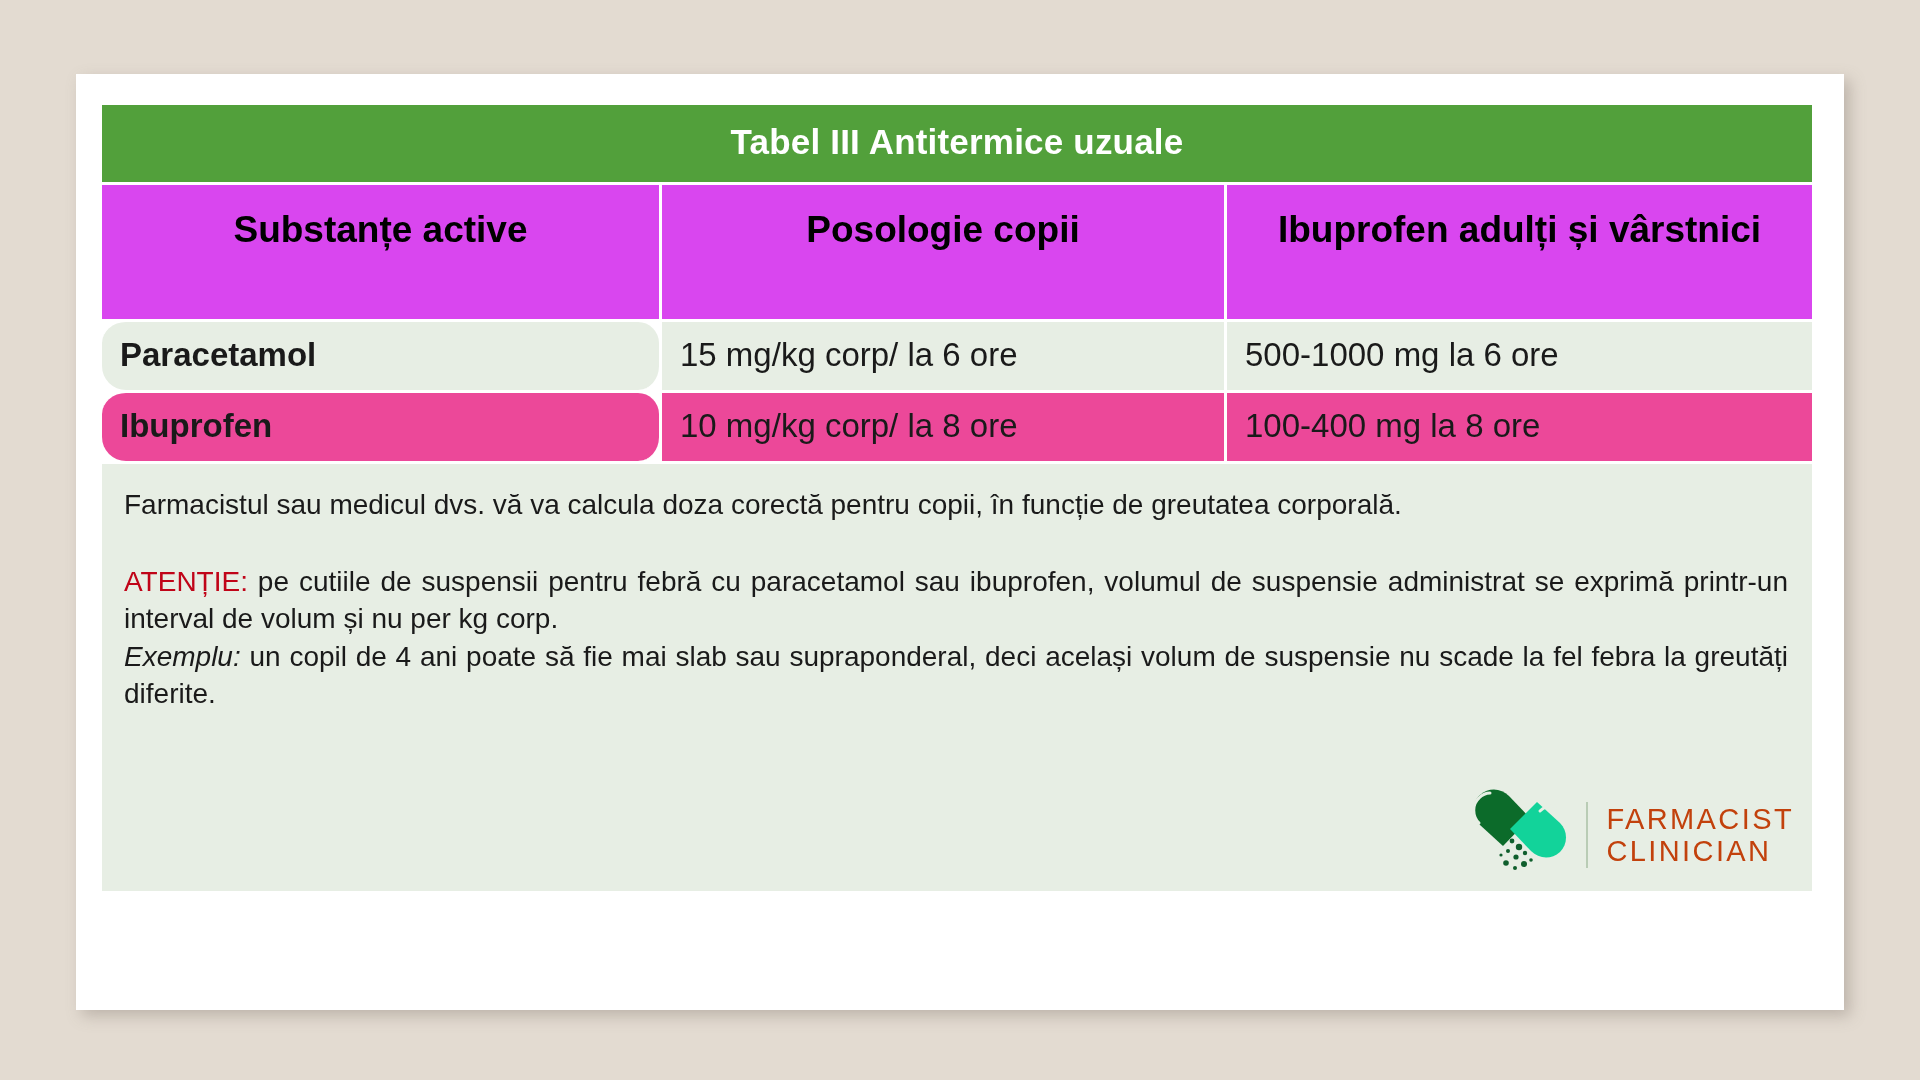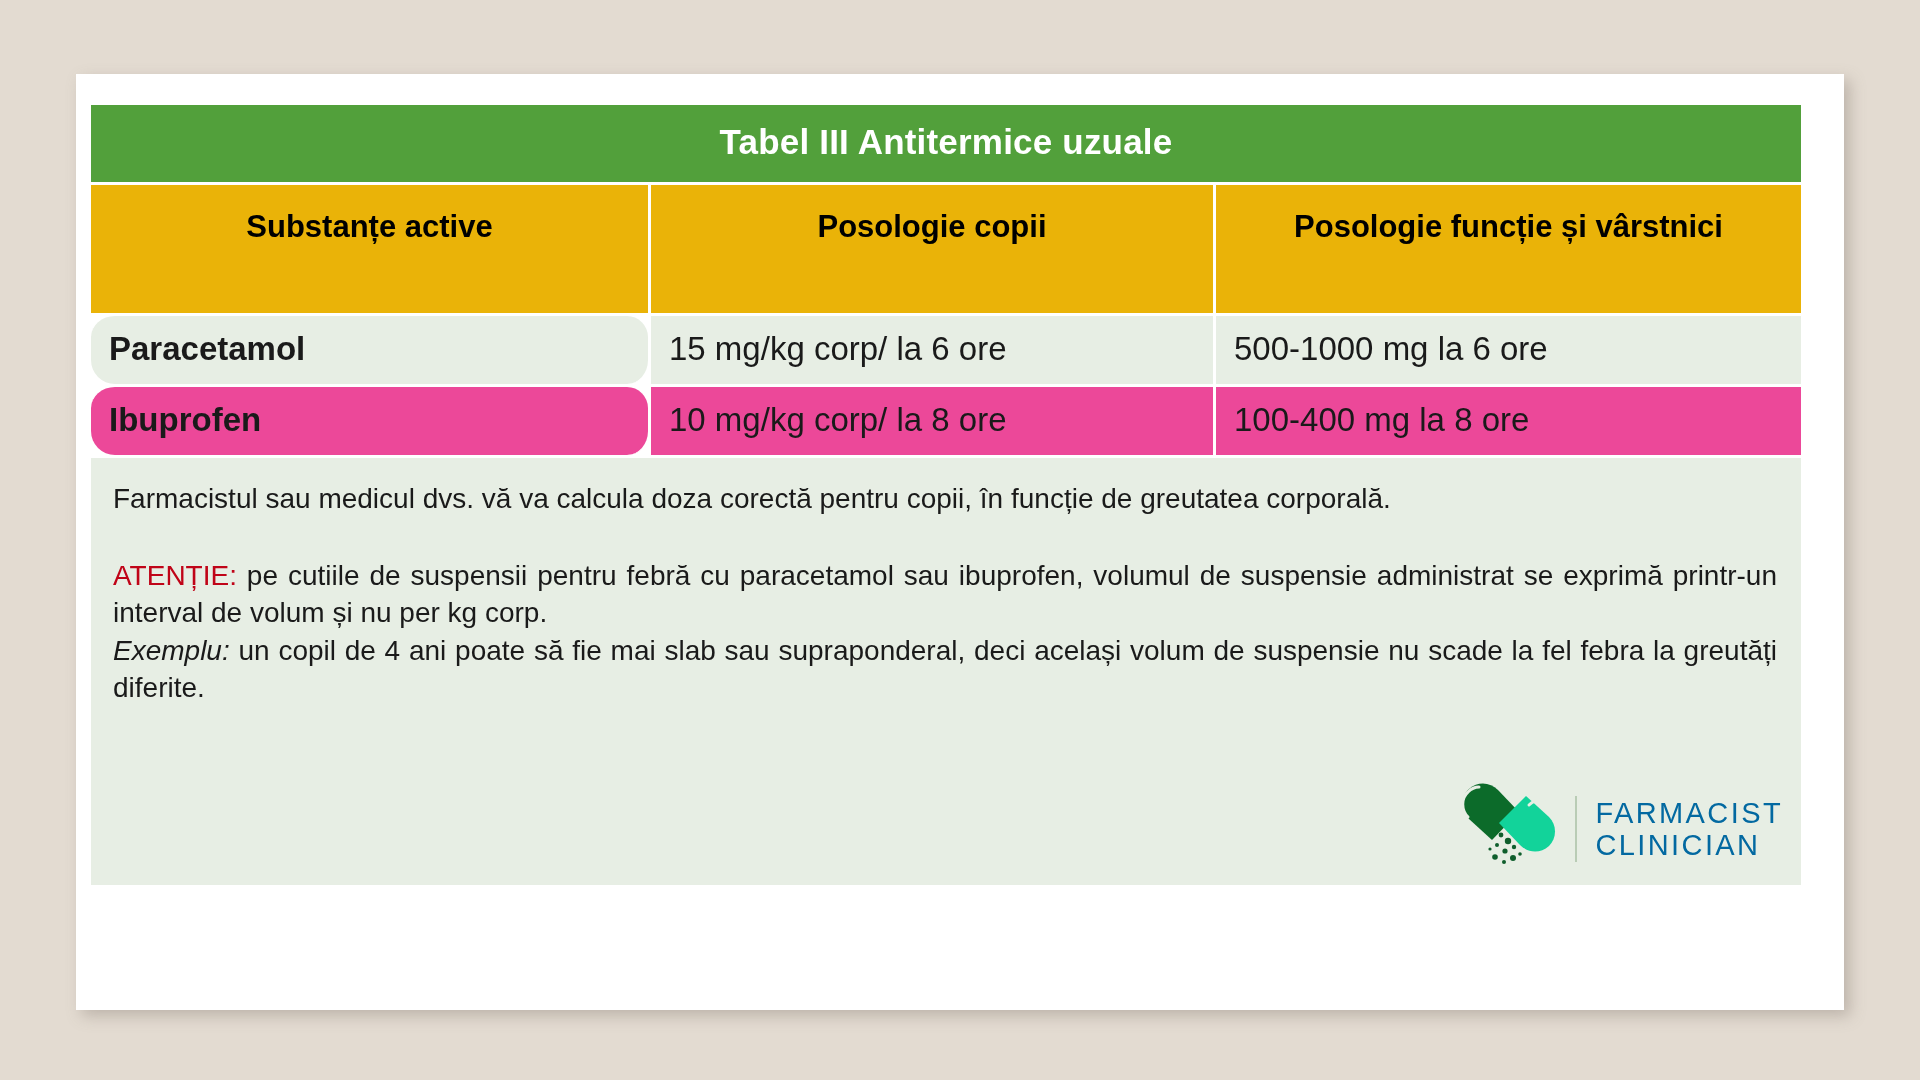--- a/index.html
+++ b/index.html
@@ -30,21 +30,21 @@
     top: 74px;
     width: 1768px;
     height: 936px;
     background: #ffffff;
     box-shadow: 6px 6px 14px rgba(120, 110, 100, 0.35);
     box-sizing: border-box;
   }
 
   .slide-inner {
     position: absolute;
-    left: 15px;
+    left: 26px;
     top: 31px;
     width: 1702px;
     height: 874px;
   }
 
   
   .fever-table {
     width: 1710px;
     border-collapse: separate;
     border-spacing: 0;
@@ -59,23 +59,23 @@
     background: #52a03b;
     color: #ffffff;
     font-size: 35px;
     font-weight: bold;
     text-align: center;
     padding: 17px 10px 20px 10px;
     letter-spacing: 0.2px;
   }
 
   .col-head {
-    background: #eab308;
+    background: #d946ef;
     color: #000000;
-    font-size: 31px;
+    font-size: 37px;
     font-weight: bold;
     text-align: center;
     vertical-align: top;
     padding: 24px 12px 68px 12px;
     border-right: 3px solid #ffffff;
     border-top: 3px solid #ffffff;
     margin-left: 20px;
   }
   .col-head:last-child { border-right: none; }
 
@@ -162,21 +162,21 @@
   }
   .logo-words {
     display: flex;
     flex-direction: column;
     justify-content: center;
     line-height: 1.12;
   }
   .logo-word {
     font-size: 29px;
     letter-spacing: 2.4px;
-    color: #0369a1;
+    color: #c2410c;
     font-family: "Liberation Sans", sans-serif;
     font-weight: 400;
   }
 </style>
 </head>
 <body>
 
 <div class="stage">
 
   <div class="slide-card">
@@ -188,21 +188,21 @@
           <col class="col-kids">
           <col class="col-adult">
         </colgroup>
         <tbody>
           <tr>
             <td class="title-bar" colspan="3">Tabel III Antitermice uzuale</td>
           </tr>
           <tr>
             <td class="col-head">Substanțe active</td>
             <td class="col-head">Posologie copii</td>
-            <td class="col-head">Posologie funcție și vârstnici</td>
+            <td class="col-head">Ibuprofen adulți și vârstnici</td>
           </tr>
           <tr class="row-light">
             <td class="cell cell-sub">Paracetamol</td>
             <td class="cell">15 mg/kg corp/ la 6 ore</td>
             <td class="cell">500-1000 mg la 6 ore</td>
           </tr>
           <tr class="row-dark">
             <td class="cell cell-sub">Ibuprofen</td>
             <td class="cell">10 mg/kg corp/ la 8 ore</td>
             <td class="cell">100-400 mg la 8 ore</td>

